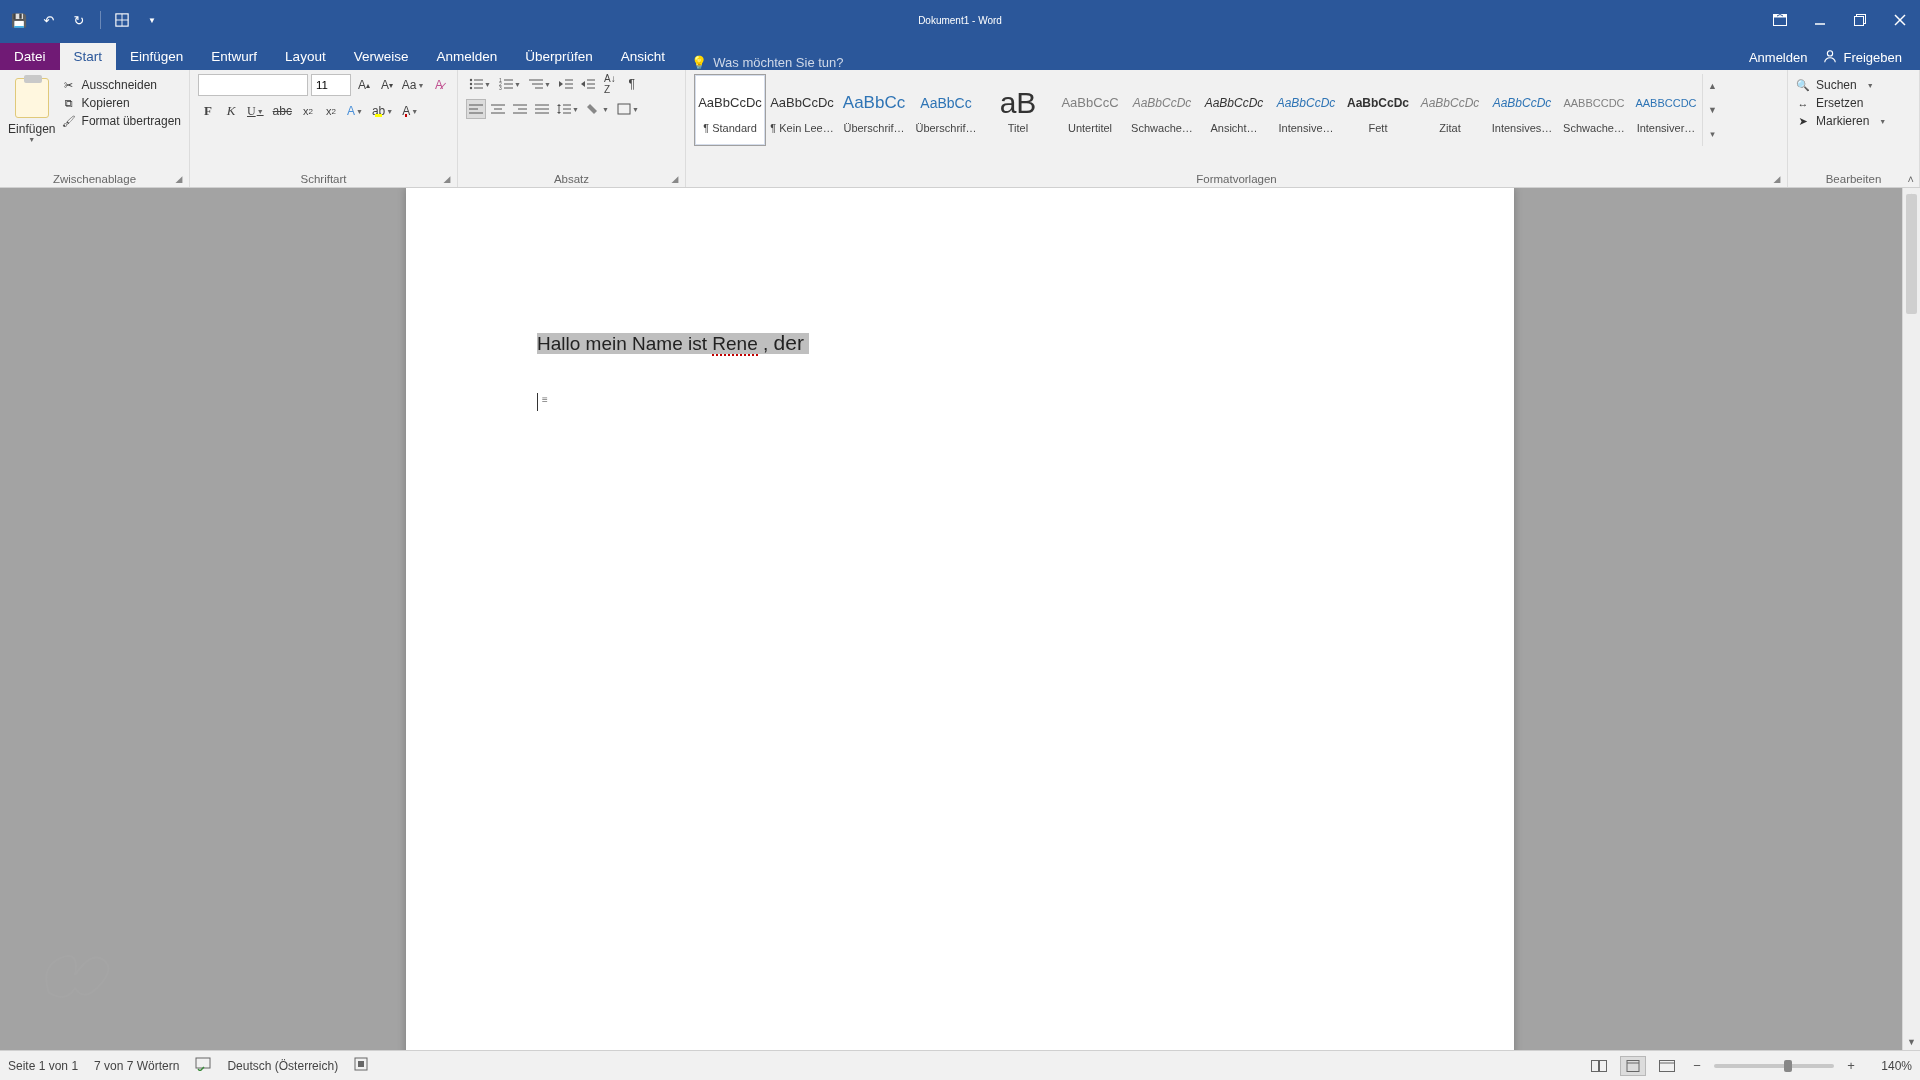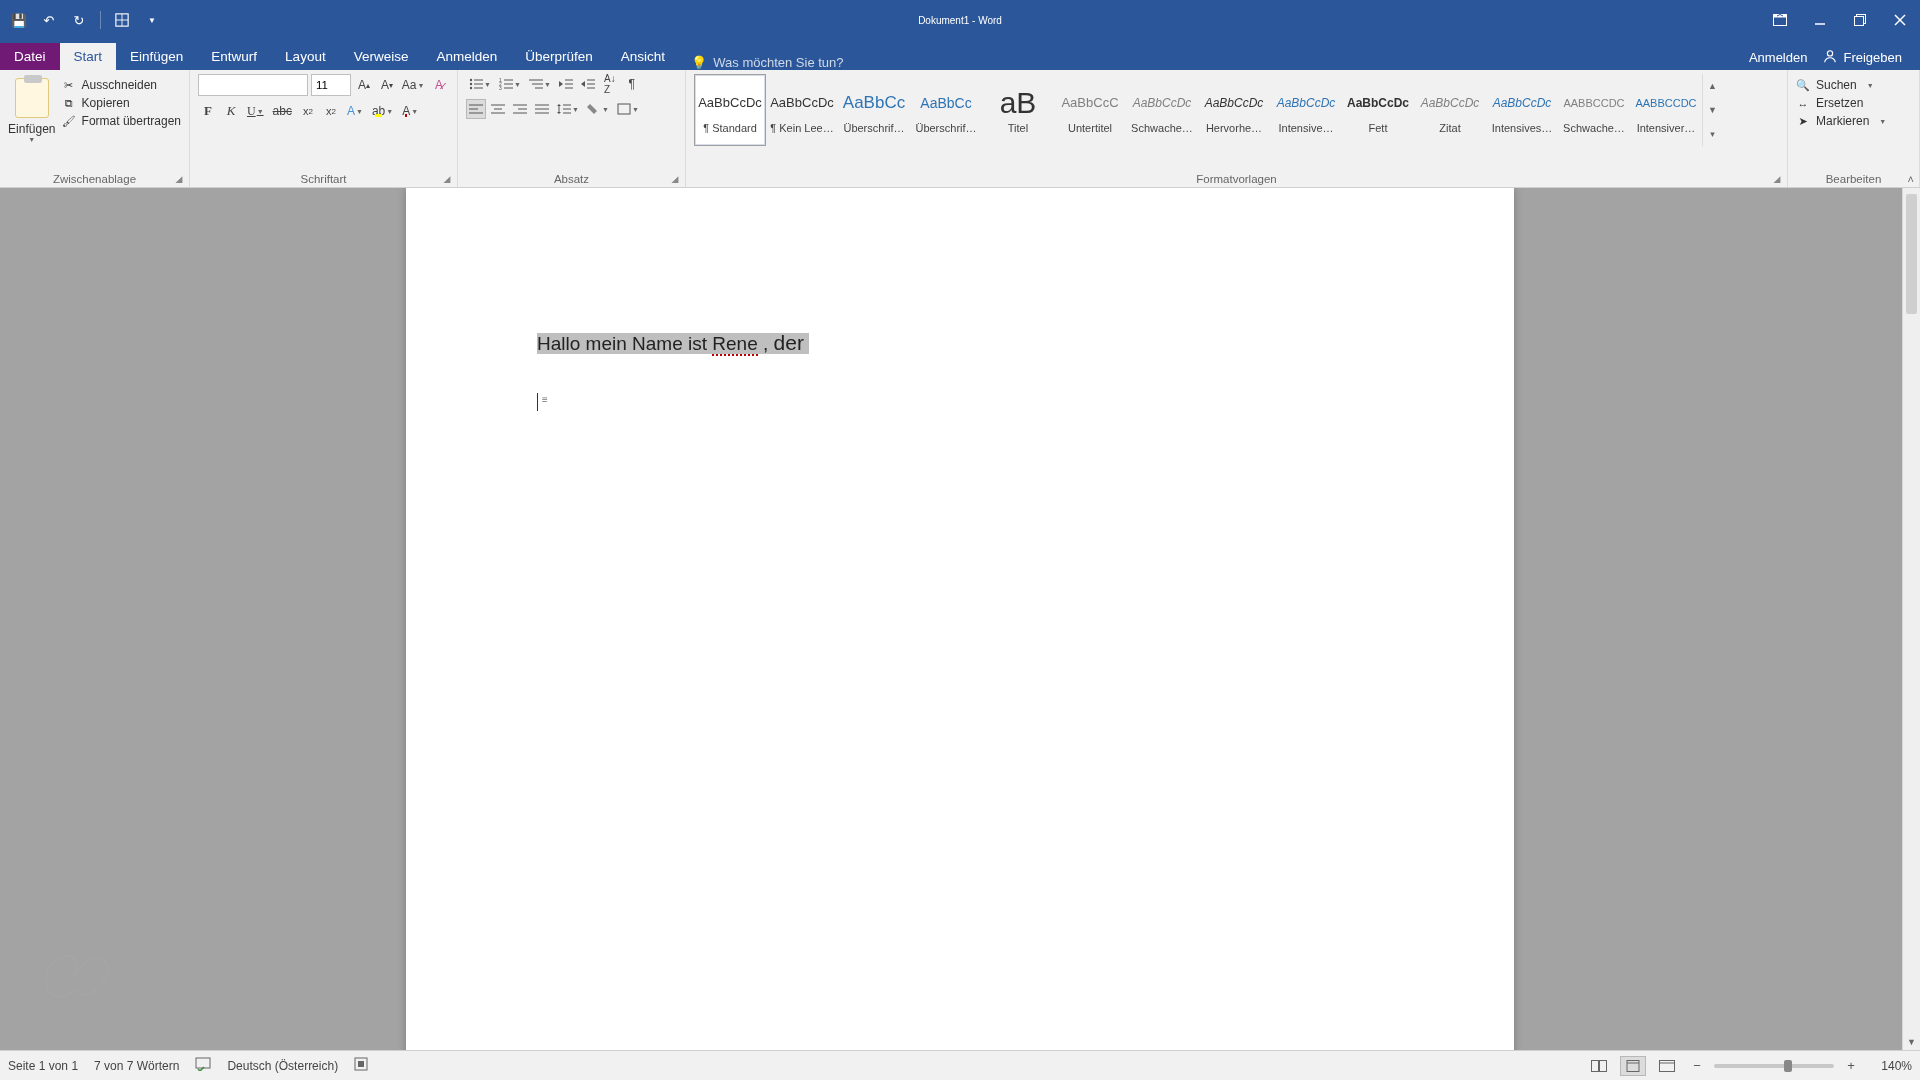--- a/index.html
+++ b/index.html
@@ -370,21 +370,21 @@
         <div class="style-item">
           <div class="style-preview" style="color: rgb(128, 128, 128); font-size: 13px; font-weight: normal; font-style: normal;">AaBbCcC</div>
           <div class="style-name">Untertitel</div>
         </div>
         <div class="style-item">
           <div class="style-preview" style="color: rgb(128, 128, 128); font-size: 12px; font-weight: normal; font-style: italic;">AaBbCcDc</div>
           <div class="style-name">Schwache…</div>
         </div>
         <div class="style-item">
           <div class="style-preview" style="color: rgb(51, 51, 51); font-size: 12px; font-weight: normal; font-style: italic;">AaBbCcDc</div>
-          <div class="style-name">Hervorhe…</div>
+          <div class="style-name">Ansicht…</div>
         </div>
         <div class="style-item">
           <div class="style-preview" style="color: rgb(46, 116, 181); font-size: 12px; font-weight: normal; font-style: italic;">AaBbCcDc</div>
           <div class="style-name">Intensive…</div>
         </div>
         <div class="style-item">
           <div class="style-preview" style="color: rgb(51, 51, 51); font-size: 12px; font-weight: bold; font-style: normal;">AaBbCcDc</div>
           <div class="style-name">Fett</div>
         </div>
         <div class="style-item">

